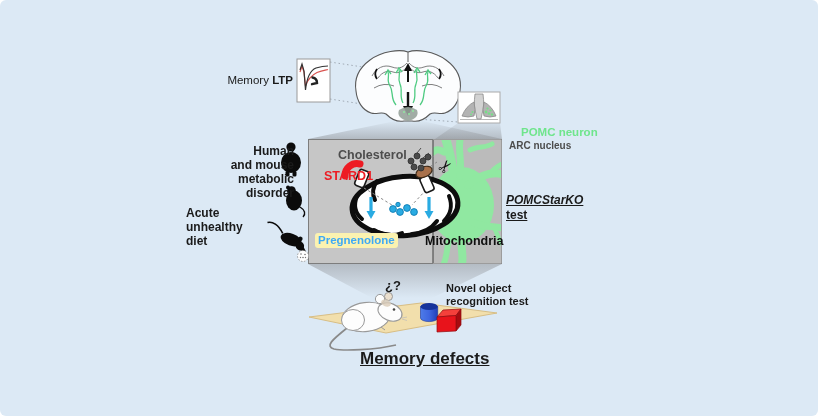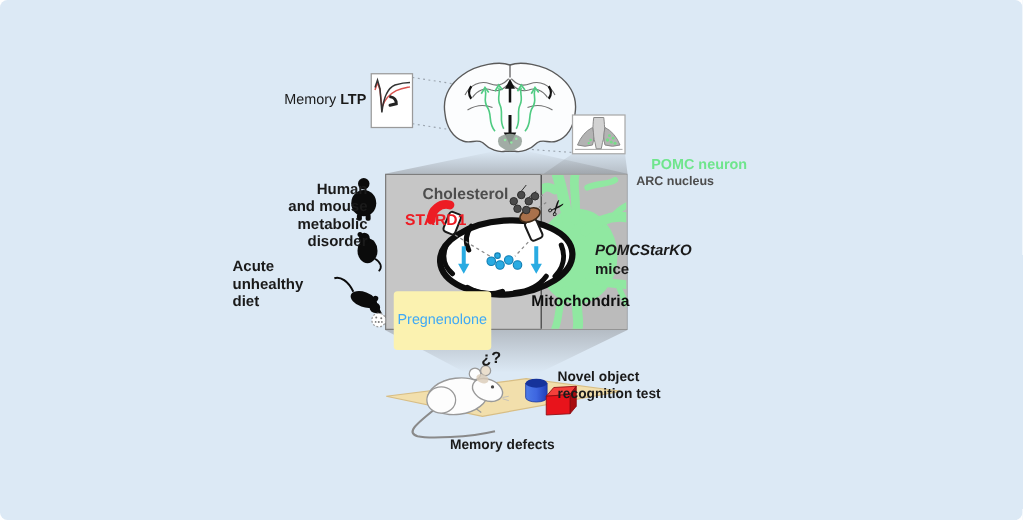--- a/index.html
+++ b/index.html
@@ -25,30 +25,30 @@
     font-family:"Liberation Sans","DejaVu Sans",sans-serif;color:var(--ink);
   }
   .art{position:absolute;left:0;top:0;}
   .lbl{position:absolute;white-space:nowrap;line-height:1.1;}
   .b{font-weight:bold;}
   .altered-ltp{left:210px;top:74px;width:83px;text-align:right;font-size:11.5px;}
   .human-block{left:200px;top:144px;width:94px;text-align:right;font-size:12px;font-weight:bold;line-height:14px;}
   .diet-block{left:186px;top:206px;width:94px;text-align:left;font-size:12px;font-weight:bold;line-height:14px;}
   .cholesterol{left:338px;top:149px;font-size:12.5px;font-weight:bold;color:var(--arc-gray-text);}
   .stard1{left:324px;top:170px;font-size:12.5px;font-weight:bold;color:var(--stard1-red);}
-  .pregnenolone{left:315px;top:233px;font-size:11.5px;font-weight:normal;color:var(--pregnenolone-blue);
-    background:var(--pregnenolone-highlight);padding:17px 3px;border-radius:3px;}
+  .pregnenolone{left:315px;top:233px;font-size:11.5px;font-weight:bold;color:var(--pregnenolone-blue);
+    background:var(--pregnenolone-highlight);padding:1px 3px;border-radius:3px;}
   .mitochondria{left:425px;top:235px;font-size:12.5px;font-weight:bold;color:#0f0f0f;}
   .arc-nucleus{left:509px;top:97px;font-size:10px;font-weight:bold;color:var(--arc-gray-text);margin-top:43px;}
   .pomc-neuron{left:509px;top:126px;font-size:11.5px;font-weight:bold;color:var(--pomc-green-text);margin-left:12px;}
-  .ko-mouse{left:476px;top:193px;font-size:12px;font-weight:bold;line-height:15px;}
+  .ko-mouse{left:506px;top:193px;font-size:12px;font-weight:bold;line-height:15px;text-decoration:underline;}
   .ko-mouse .it{font-style:italic;}
   .question{left:385px;top:279px;font-size:13px;font-weight:bold;}
-  .nor{left:446px;top:282px;font-size:11px;font-weight:bold;line-height:13px;margin-top:14px;}
-  .memory{left:360px;top:350px;font-size:11px;font-weight:bold;}
+  .nor{left:446px;top:282px;font-size:11px;font-weight:bold;line-height:13px;}
+  .memory{left:360px;top:350px;font-size:17px;font-weight:bold;text-decoration:underline;}
   
   .fill-green{fill:var(--pomc-neuron-fill);}
   .stroke-green{stroke:var(--pomc-neuron-fill);fill:none;stroke-linecap:round;}
   .blue{fill:var(--arrow-blue);}
   .bluestroke{stroke:var(--arrow-blue);fill:none;}
 </style>
 </head>
 <body>
 
 <div class="canvas">
@@ -302,21 +302,21 @@
 <div class="lbl cholesterol">Cholesterol</div>
 <div class="lbl stard1">STARD1</div>
 <div class="lbl pregnenolone">Pregnenolone</div>
 <div class="lbl mitochondria">Mitochondria</div>
 
 <div class="lbl arc-nucleus">ARC nucleus</div>
 <div class="lbl pomc-neuron">POMC neuron</div>
 
 <div class="lbl ko-mouse">
   <div class="it">POMCStarKO</div>
-  <div>mice</div>
+  <div>test</div>
 </div>
 
 <div class="lbl question">¿?</div>
 
 <div class="lbl nor">
   <div>Novel object</div>
   <div>recognition test</div>
 </div>
 
 <div class="lbl memory">Memory defects</div>

